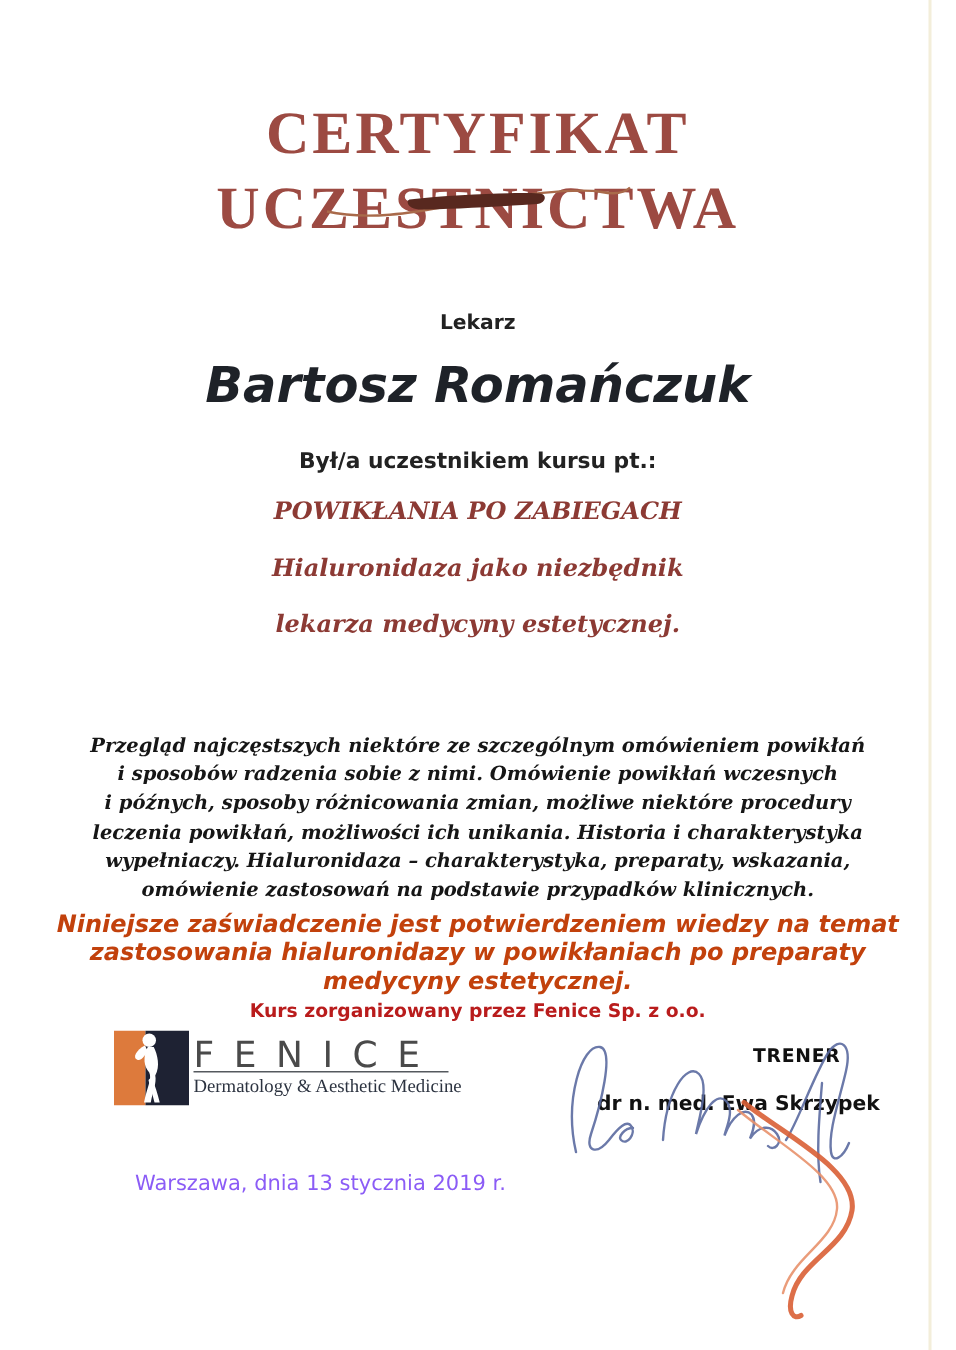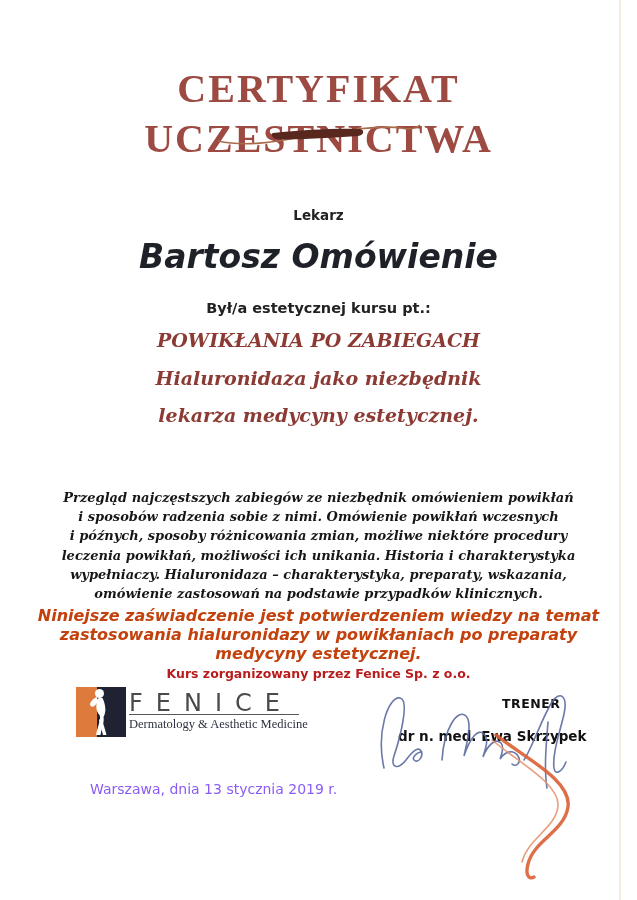--- a/index.html
+++ b/index.html
@@ -15,21 +15,21 @@
     top:24px;font-family:"Liberation Serif",serif;font-weight:700;
     font-size:40px;line-height:50px;letter-spacing:2px;color:#9c4a42;
   }
   .brush{left:50%;transform:translateX(-50%);top:121px;}
 
   .role-label{top:167px;font-size:13.5px;font-weight:700;color:#222;}
   .recipient-name{top:196px;font-size:33px;line-height:42px;font-weight:700;font-style:italic;color:#1e2228;}
   .course-intro{top:260px;font-size:14.5px;font-weight:700;color:#222;}
 
   .course-title{top:282px;font-family:"DejaVu Serif",serif;font-weight:700;font-style:italic;
-    color:#8c3a34;font-size:19px;}
+    color:#8c3a34;font-size:16px;}
   .course-title div{line-height:37.5px;}
 
   .course-desc{top:448px;font-family:"DejaVu Serif",serif;font-weight:700;font-style:italic;
     color:#161616;font-size:13px;}
   .course-desc div{line-height:19.2px;}
 
   .statement{top:566px;font-size:16px;font-weight:700;color:#c2410c;font-style:italic;}
   .statement div{line-height:19px;}
 
   .organizer{top:625px;font-size:12.5px;font-weight:700;color:#b91c1c;}
@@ -57,31 +57,31 @@
     <div>CERTYFIKAT</div>
     <div>UCZESTNICTWA</div>
   </div>
 
   <svg class="abs brush" width="208" height="26" viewBox="0 0 208 26">
     <path d="M3,20 C30,26 60,21 86,16 C125,9 170,4 186,7 C196,9 202,7 205,4" fill="none" stroke="#a96a4a" stroke-width="1.6"></path>
     <path d="M58,12 C88,8.5 128,7 145,8 C150,8.4 149,14.6 143,15 C112,17 84,18.6 64,18.6 C57.5,18.6 55,13 58,12 Z" fill="#58281f"></path>
   </svg>
 
   <div class="center-line role-label">Lekarz</div>
-  <div class="center-line recipient-name">Bartosz Omówienie</div>
-  <div class="center-line course-intro">Był/a estetycznej kursu pt.:</div>
+  <div class="center-line recipient-name">Bartosz Romańczuk</div>
+  <div class="center-line course-intro">Był/a uczestnikiem kursu pt.:</div>
 
   <div class="center-line course-title">
     <div>POWIKŁANIA PO ZABIEGACH</div>
     <div>Hialuronidaza jako niezbędnik</div>
     <div>lekarza medycyny estetycznej.</div>
   </div>
 
   <div class="center-line course-desc">
-    <div>Przegląd najczęstszych zabiegów ze niezbędnik omówieniem powikłań</div>
+    <div>Przegląd najczęstszych niektóre ze szczególnym omówieniem powikłań</div>
     <div>i sposobów radzenia sobie z nimi. Omówienie powikłań wczesnych</div>
     <div>i późnych, sposoby różnicowania zmian, możliwe niektóre procedury</div>
     <div>leczenia powikłań, możliwości ich unikania. Historia i charakterystyka</div>
     <div>wypełniaczy. Hialuronidaza – charakterystyka, preparaty, wskazania,</div>
     <div>omówienie zastosowań na podstawie przypadków klinicznych.</div>
   </div>
 
   <div class="center-line statement">
     <div>Niniejsze zaświadczenie jest potwierdzeniem wiedzy na temat</div>
     <div>zastosowania hialuronidazy w powikłaniach po preparaty</div>

